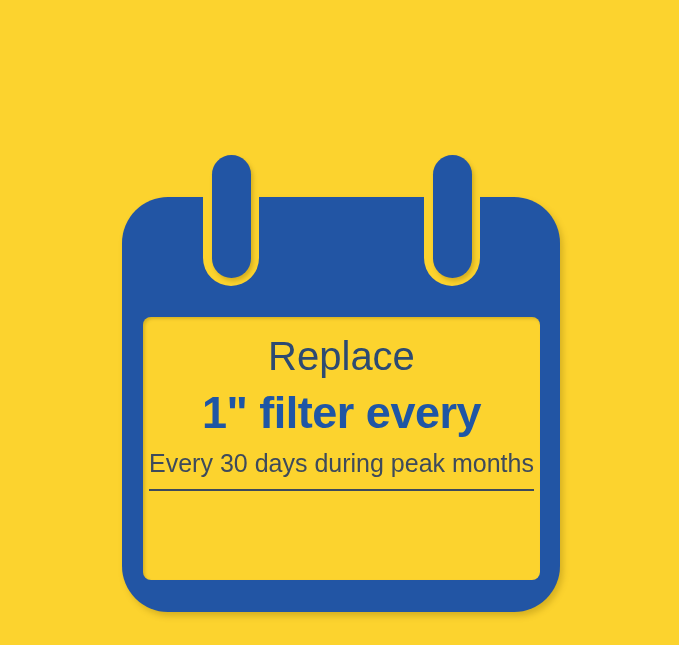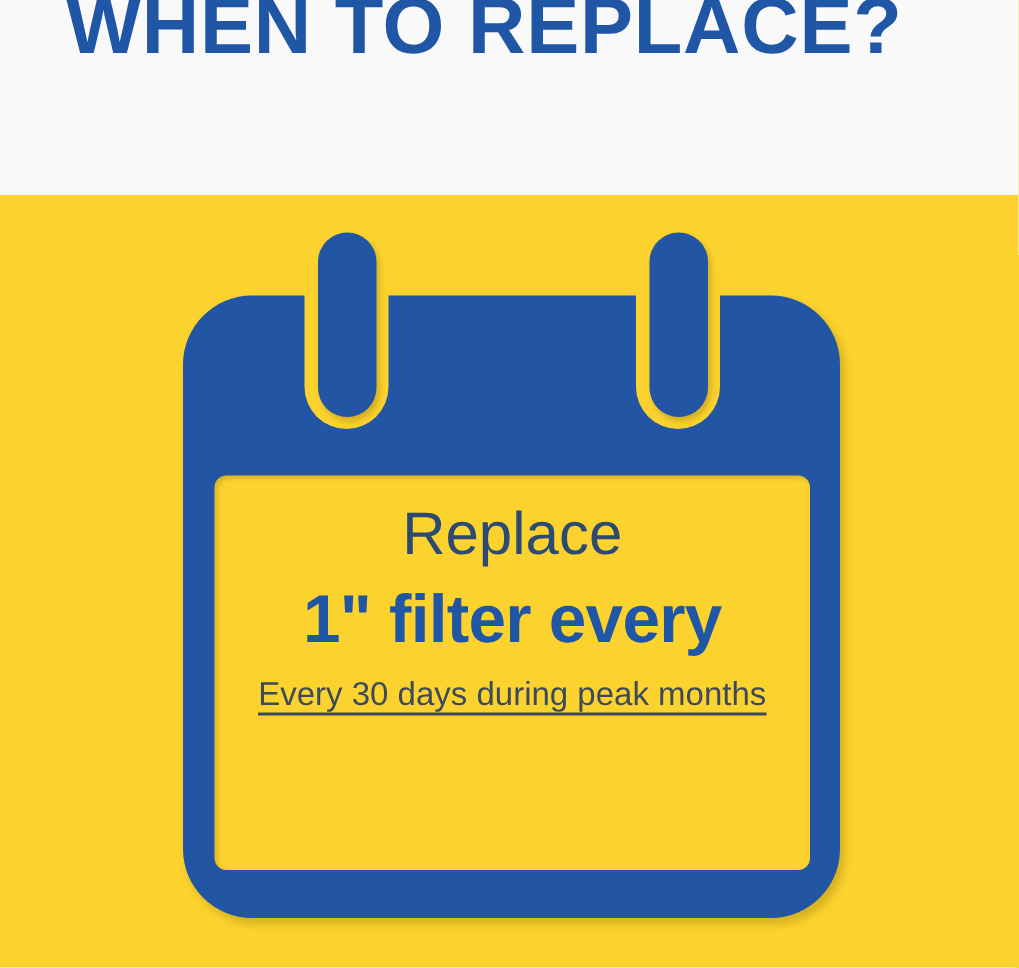--- a/index.html
+++ b/index.html
@@ -132,36 +132,33 @@
     letter-spacing: -0.5px;
     white-space: nowrap;
   }
   #line-bold-1 { margin-top: 8px; }
   #line-bold-2 { margin-top: -2px; }
   #line-note {
     margin-top: 12px;
     color: #3d4a5c;
     font-family: "Liberation Sans", sans-serif;
     font-weight: normal;
-    font-size: 22px;
+    font-size: 25px;
     line-height: 24px;
     white-space: nowrap;
     border-bottom: 2px solid #3d4a5c;
-    padding-bottom: 0;
+    padding-bottom: 14px;
     text-align: center;
   }
 </style>
 </head>
 <body>
 
 <div id="canvas">
 
-  <div id="header-band">
-    <div id="header-title">WHEN TO REPLACE?</div>
-  </div>
 
   <div id="stage">
 
     <div id="calendar">
 
       <div class="tab-notch" style="left:203px; top:0px; width:56px; height:144px;"></div>
       <div class="tab-pill" style="left:212px; top:13px; width:39px; height:123px;"></div>
 
       <div class="tab-notch" style="left:424px; top:0px; width:56px; height:144px;"></div>
       <div class="tab-pill" style="left:433px; top:13px; width:39px; height:123px;"></div>

